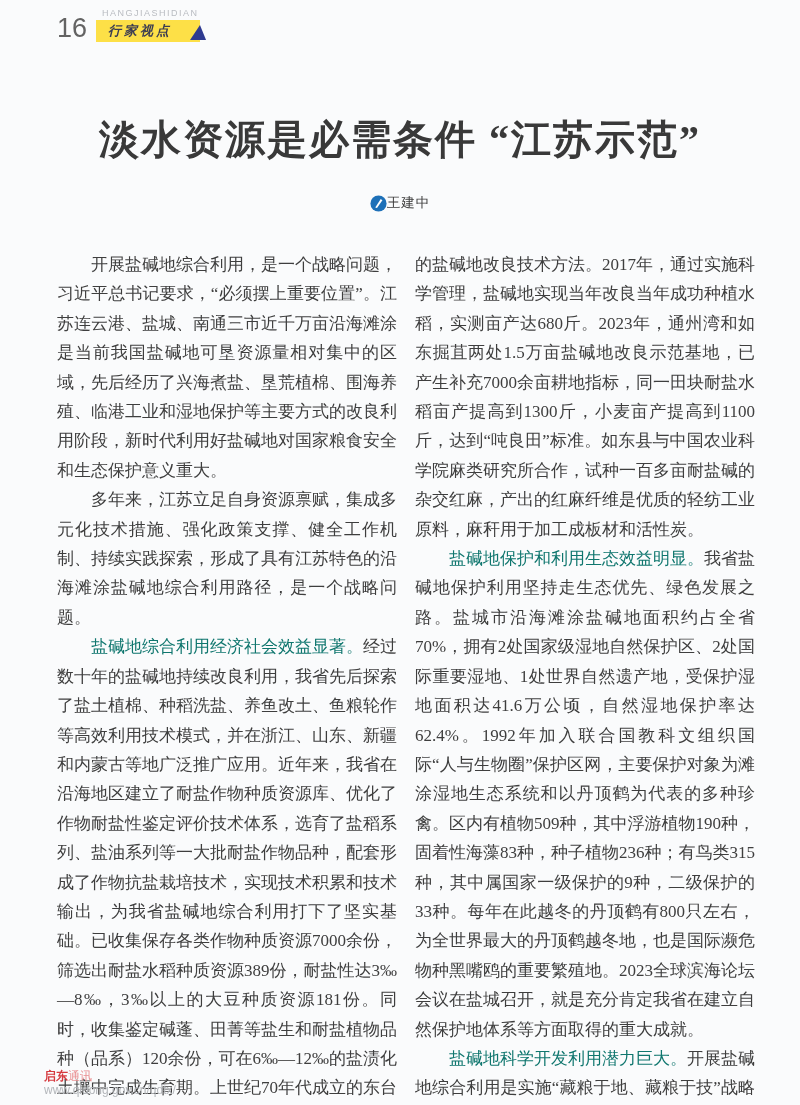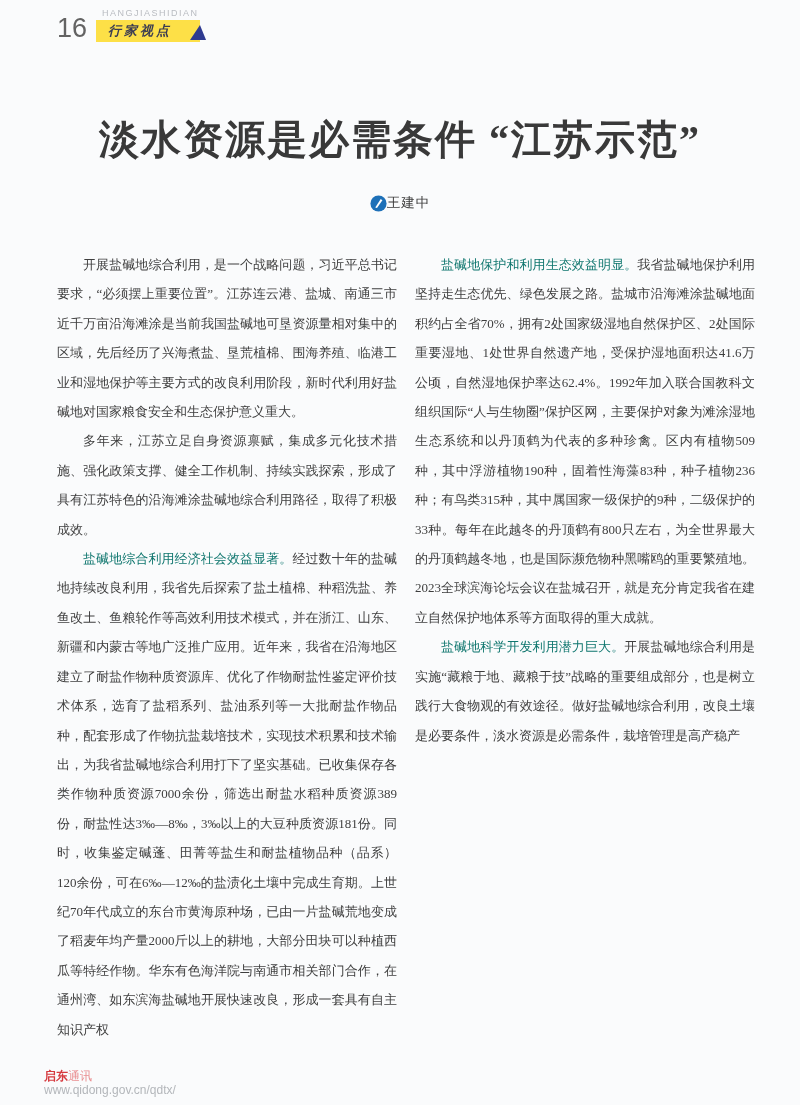--- a/index.html
+++ b/index.html
@@ -97,21 +97,21 @@
   .article-body {
     position: absolute;
     top: 250px;
     left: 57px;
     right: 45px;
     display: flex;
     gap: 18px;
   }
   .col { width: 340px; }
   .para {
-    font-size: 13px;
+    font-size: 17px;
     line-height: 29.4px;
     text-align: justify;
     text-justify: inter-ideograph;
     text-indent: 2em;
     color: #3e3e3e;
   }
   .para.continued { text-indent: 0; }
   .lead {
     font-family: "Liberation Sans", "DejaVu Sans", sans-serif;
     font-weight: normal;
@@ -162,24 +162,25 @@
         <circle cx="10" cy="10" r="9.5" fill="#1d70b8"></circle>
         <path d="M6.2 14.6 L12.6 4.6 L14.6 6.2 L8.2 15.4 Z" fill="#ffffff"></path>
       </svg>
     </span>
     <span class="author-name">王建中</span>
   </div>
 
   <div class="article-body">
     <div class="col" id="col-0">
         <p class="para">开展盐碱地综合利用，是一个战略问题，习近平总书记要求，“必须摆上重要位置”。江苏连云港、盐城、南通三市近千万亩沿海滩涂是当前我国盐碱地可垦资源量相对集中的区域，先后经历了兴海煮盐、垦荒植棉、围海养殖、临港工业和湿地保护等主要方式的改良利用阶段，新时代利用好盐碱地对国家粮食安全和生态保护意义重大。</p>
-        <p class="para">多年来，江苏立足自身资源禀赋，集成多元化技术措施、强化政策支撑、健全工作机制、持续实践探索，形成了具有江苏特色的沿海滩涂盐碱地综合利用路径，取得了积极成效。</p>
+        <p class="para">多年来，江苏立足自身资源禀赋，集成多元化技术措施、强化政策支撑、健全工作机制、持续实践探索，形成了具有江苏特色的沿海滩涂盐碱地综合利用路径，是一个战略问题。</p>
         <p class="para"><b class="lead">盐碱地综合利用经济社会效益显著。</b>经过数十年的盐碱地持续改良利用，我省先后探索了盐土植棉、种稻洗盐、养鱼改土、鱼粮轮作等高效利用技术模式，并在浙江、山东、新疆和内蒙古等地广泛推广应用。近年来，我省在沿海地区建立了耐盐作物种质资源库、优化了作物耐盐性鉴定评价技术体系，选育了盐稻系列、盐油系列等一大批耐盐作物品种，配套形成了作物抗盐栽培技术，实现技术积累和技术输出，为我省盐碱地综合利用打下了坚实基础。已收集保存各类作物种质资源7000余份，筛选出耐盐水稻种质资源389份，耐盐性达3‰—8‰，3‰以上的大豆种质资源181份。同时，收集鉴定碱蓬、田菁等盐生和耐盐植物品种（品系）120余份，可在6‰—12‰的盐渍化土壤中完成生育期。上世纪70年代成立的东台市黄海原种场，已由一片盐碱荒地变成了稻麦年均产量2000斤以上的耕地，大部分田块可以种植西瓜等特经作物。华东有色海洋院与南通市相关部门合作，在通州湾、如东滨海盐碱地开展快速改良，形成一套具有自主知识产权</p>
       </div>
     <div class="col" id="col-1">
+        <p class="para continued">的盐碱地改良技术方法。2017年，通过实施科学管理，盐碱地实现当年改良当年成功种植水稻，实测亩产达680斤。2023年，通州湾和如东掘苴两处1.5万亩盐碱地改良示范基地，已产生补充7000余亩耕地指标，同一田块耐盐水稻亩产提高到1300斤，小麦亩产提高到1100斤，达到“吨良田”标准。如东县与中国农业科学院麻类研究所合作，试种一百多亩耐盐碱的杂交红麻，产出的红麻纤维是优质的轻纺工业原料，麻秆用于加工成板材和活性炭。</p>
         <p class="para"><b class="lead">盐碱地保护和利用生态效益明显。</b>我省盐碱地保护利用坚持走生态优先、绿色发展之路。盐城市沿海滩涂盐碱地面积约占全省70%，拥有2处国家级湿地自然保护区、2处国际重要湿地、1处世界自然遗产地，受保护湿地面积达41.6万公顷，自然湿地保护率达62.4%。1992年加入联合国教科文组织国际“人与生物圈”保护区网，主要保护对象为滩涂湿地生态系统和以丹顶鹤为代表的多种珍禽。区内有植物509种，其中浮游植物190种，固着性海藻83种，种子植物236种；有鸟类315种，其中属国家一级保护的9种，二级保护的33种。每年在此越冬的丹顶鹤有800只左右，为全世界最大的丹顶鹤越冬地，也是国际濒危物种黑嘴鸥的重要繁殖地。2023全球滨海论坛会议在盐城召开，就是充分肯定我省在建立自然保护地体系等方面取得的重大成就。</p>
         <p class="para"><b class="lead">盐碱地科学开发利用潜力巨大。</b>开展盐碱地综合利用是实施“藏粮于地、藏粮于技”战略的重要组成部分，也是树立践行大食物观的有效途径。做好盐碱地综合利用，改良土壤是必要条件，淡水资源是必需条件，栽培管理是高产稳产</p>
       </div>
   </div>
 
   <footer class="page-footer">
     <div class="brand"><span class="brand-bold">启东</span><span class="brand-rest">通讯</span></div>
     <div class="site-url">www.qidong.gov.cn/qdtx/</div>
   </footer>
 

